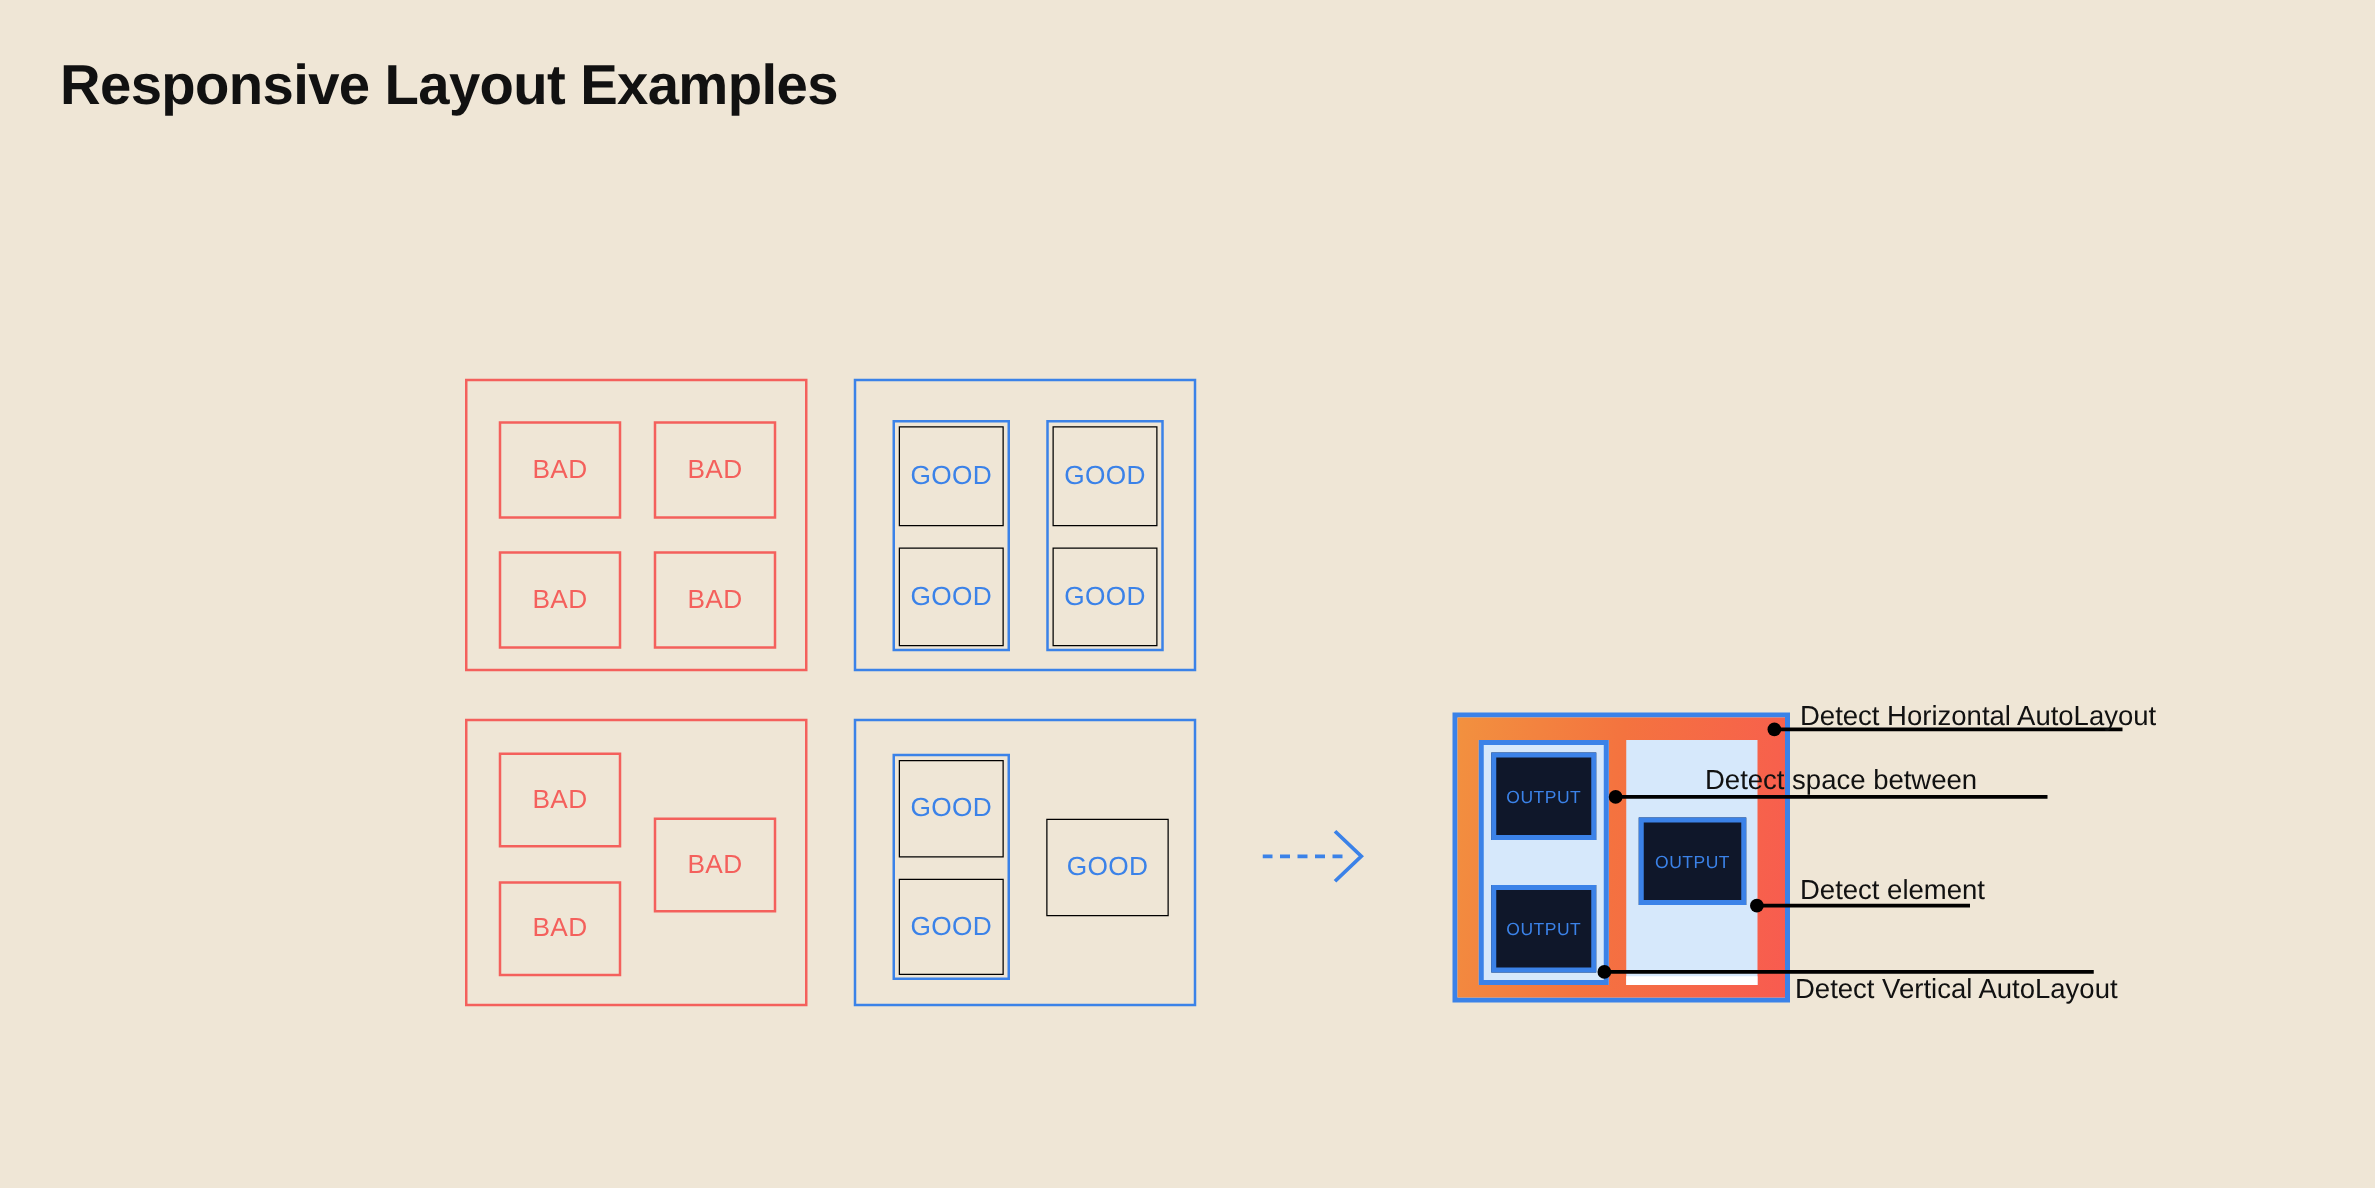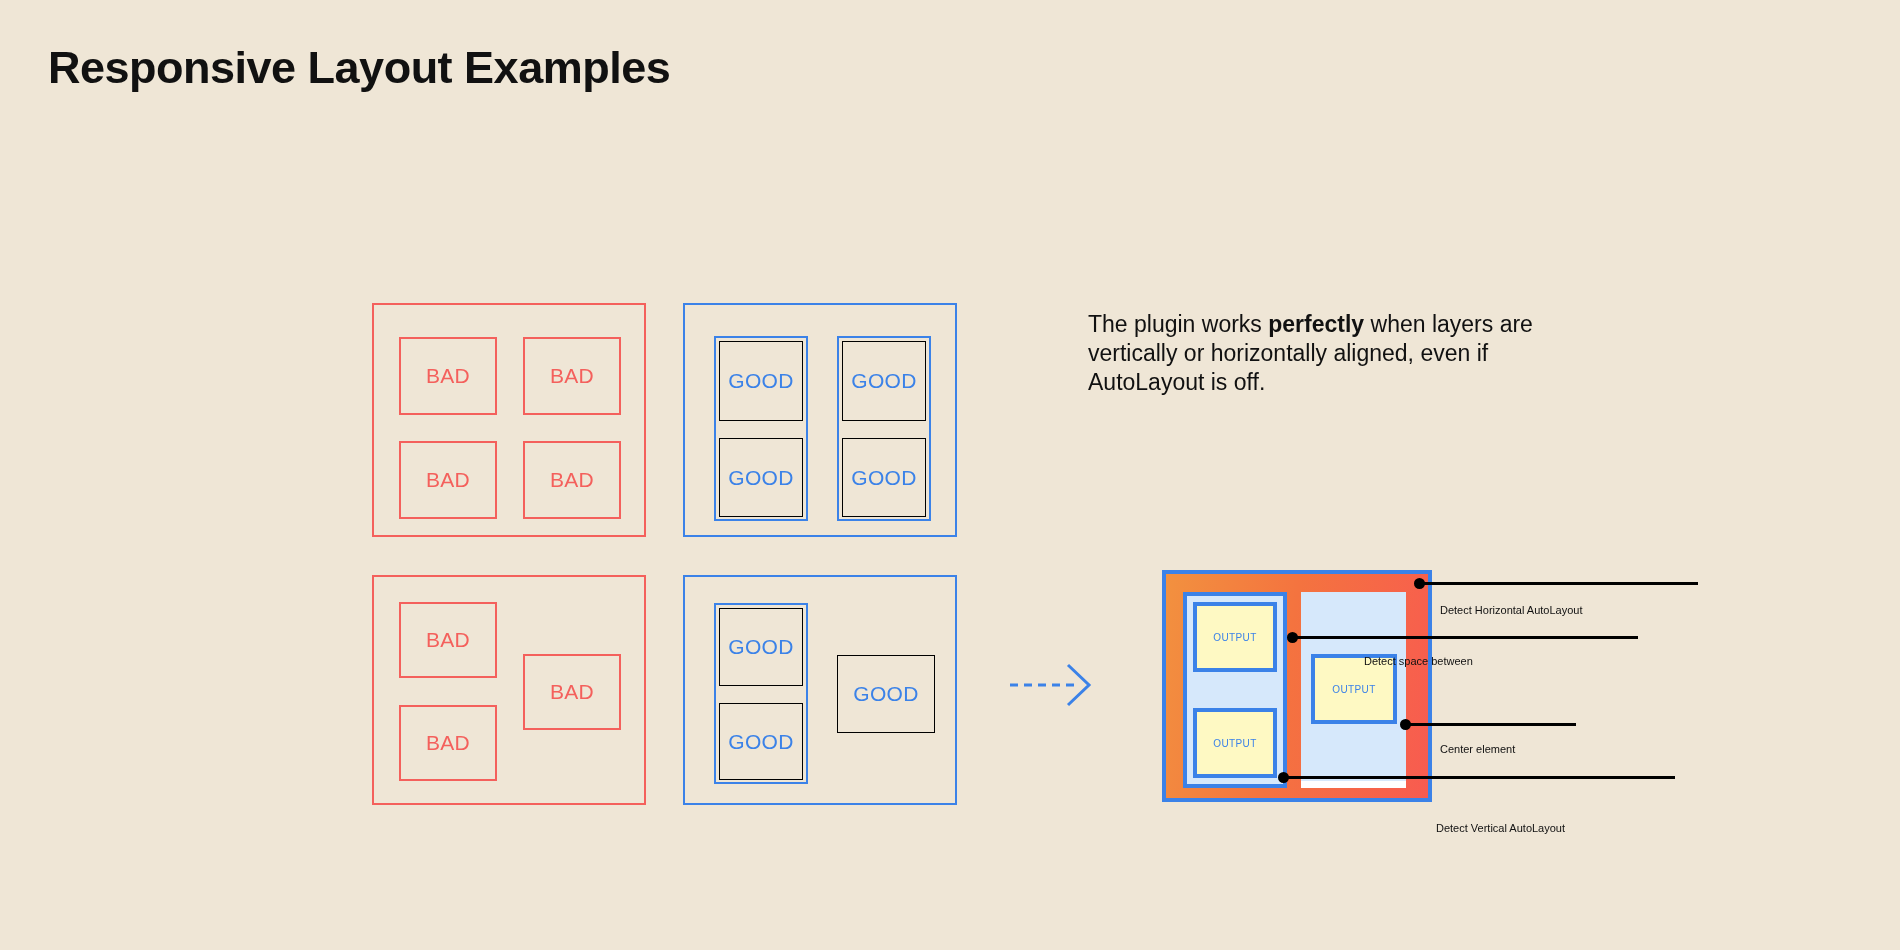--- a/index.html
+++ b/index.html
@@ -121,26 +121,26 @@
     left: 135px;
     top: 18px;
     width: 105px;
     height: 196px;
     background: #D6E8FB;
   }
   .out-box {
     position: absolute;
     box-sizing: border-box;
     border: 4px solid #3B82E8;
-    background: #fef9c3;
+    background: #0f172a;
     color: #3B82E8;
     display: flex;
     align-items: center;
     justify-content: center;
-    font-size: 10px;
+    font-size: 14px;
     letter-spacing: 0.4px;
   }
   .white-bar {
     position: absolute;
     background: #FFFFFF;
   }
 
   
   .callout-line {
     position: absolute;
@@ -149,24 +149,23 @@
   }
   .callout-dot {
     position: absolute;
     width: 11px;
     height: 11px;
     border-radius: 50%;
     background: #000000;
   }
   .callout-label {
     position: absolute;
-    font-size: 11px;
+    font-size: 22px;
     color: #111111;
     white-space: nowrap;
-    margin-top: 44px;
   }
 </style>
 </head>
 <body>
 
 <div class="stage">
 
   <div class="page-title">Responsive Layout Examples</div>
 
   <div class="panel panel-bad" style="left:372px; top:303px; width:274px; height:234px;">
@@ -230,21 +229,20 @@
   </div>
 
   <div class="arrow-wrap" style="left:1010px; top:662px; width:82px; height:46px;">
     <svg width="82" height="46" viewBox="0 0 82 46" fill="none">
       <line x1="0" y1="23" x2="66" y2="23" stroke="#3B82E8" stroke-width="3" stroke-dasharray="8 6"></line>
       <polyline points="58,3 79,23 58,43" stroke="#3B82E8" stroke-width="3" fill="none"></polyline>
     </svg>
   </div>
 
   <div class="copy">
-    <p><span>The plugin works </span><b>perfectly</b><span> when layers are vertically or horizontally aligned, even if AutoLayout is off.</span></p>
   </div>
 
   <div class="detail">
     <div class="detail-fill"></div>
 
     <div class="left-group">
       <div class="out-box" style="left:6px; top:6px; width:84px; height:70px;">
         <span>OUTPUT</span>
       </div>
       <div class="out-box" style="left:6px; top:112px; width:84px; height:70px;">
@@ -264,19 +262,19 @@
   <div class="callout-dot" style="left:1414px; top:578px;"></div>
   <div class="callout-line" style="left:1419px; top:582px; width:279px;"></div>
   <div class="callout-label" style="left:1440px; top:560px;">Detect Horizontal AutoLayout</div>
 
   <div class="callout-dot" style="left:1287px; top:632px;"></div>
   <div class="callout-line" style="left:1292px; top:636px; width:346px;"></div>
   <div class="callout-label" style="left:1364px; top:611px;">Detect space between</div>
 
   <div class="callout-dot" style="left:1400px; top:719px;"></div>
   <div class="callout-line" style="left:1405px; top:723px; width:171px;"></div>
-  <div class="callout-label" style="left:1440px; top:699px;">Center element</div>
+  <div class="callout-label" style="left:1440px; top:699px;">Detect element</div>
 
   <div class="callout-dot" style="left:1278px; top:772px;"></div>
   <div class="callout-line" style="left:1283px; top:776px; width:392px;"></div>
   <div class="callout-label" style="left:1436px; top:778px;">Detect Vertical AutoLayout</div>
 
 </div>
 
 </body></html>

